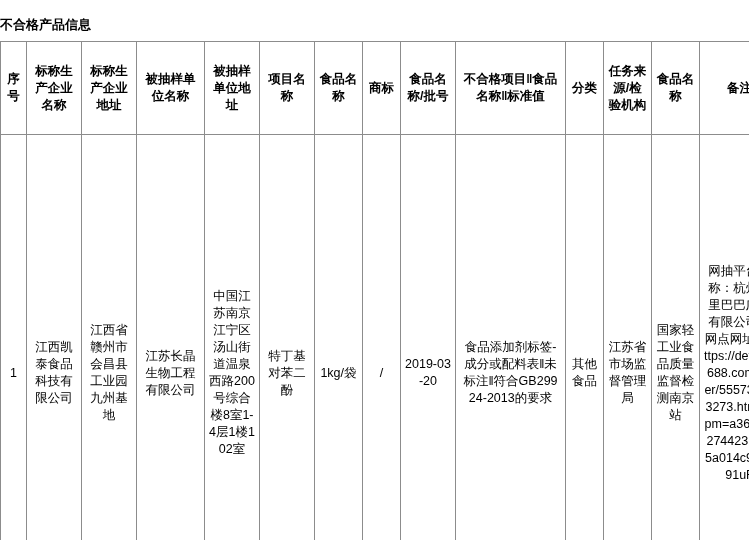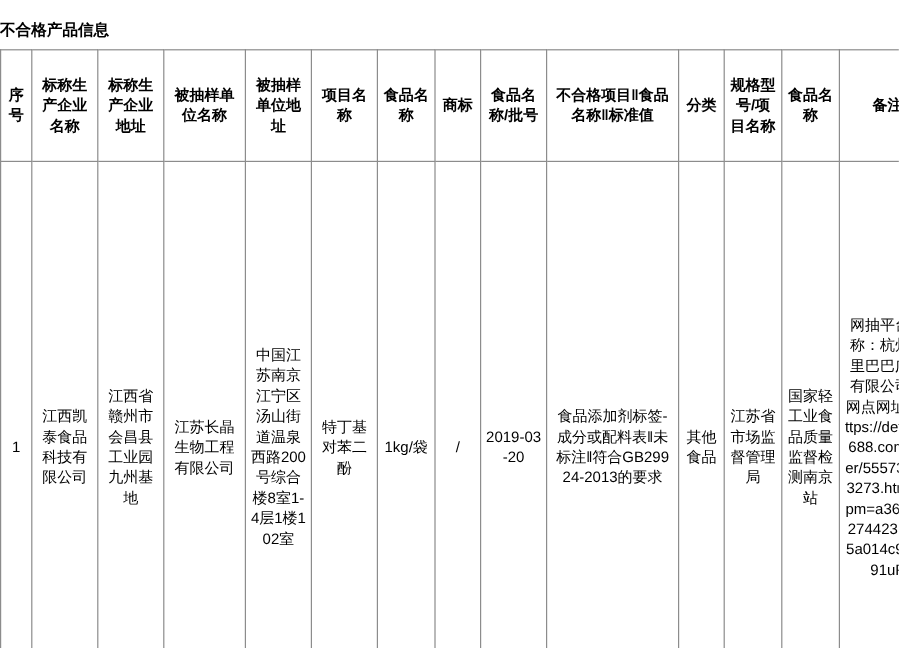--- a/index.html
+++ b/index.html
@@ -106,21 +106,21 @@
         <th>标称生产企业名称</th>
         <th>标称生产企业地址</th>
         <th>被抽样单位名称</th>
         <th>被抽样单位地址</th>
         <th>项目名称</th>
         <th>食品名称</th>
         <th>商标</th>
         <th>食品名称/批号</th>
         <th>不合格项目‖食品名称‖标准值</th>
         <th>分类</th>
-        <th>规格型号/项目名称</th>
+        <th>任务来源/检验机构</th>
         <th>食品名称</th>
         <th>备注</th>
       </tr>
     </thead>
     <tbody>
       <tr>
         <td>1</td>
         <td>江西凯泰食品科技有限公司</td>
         <td>江西省赣州市会昌县工业园九州基地</td>
         <td>江苏长晶生物工程有限公司</td>

